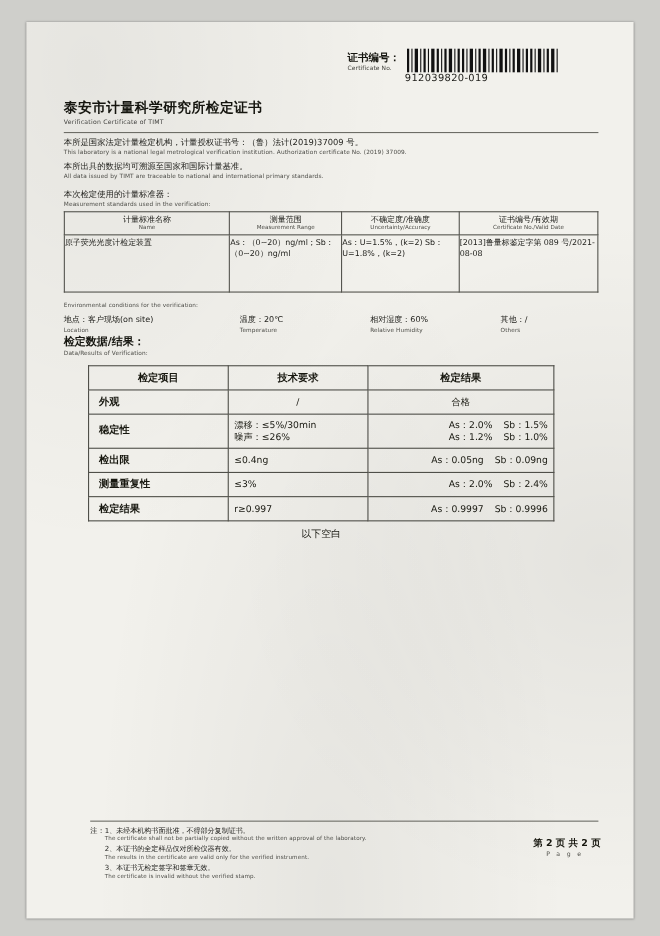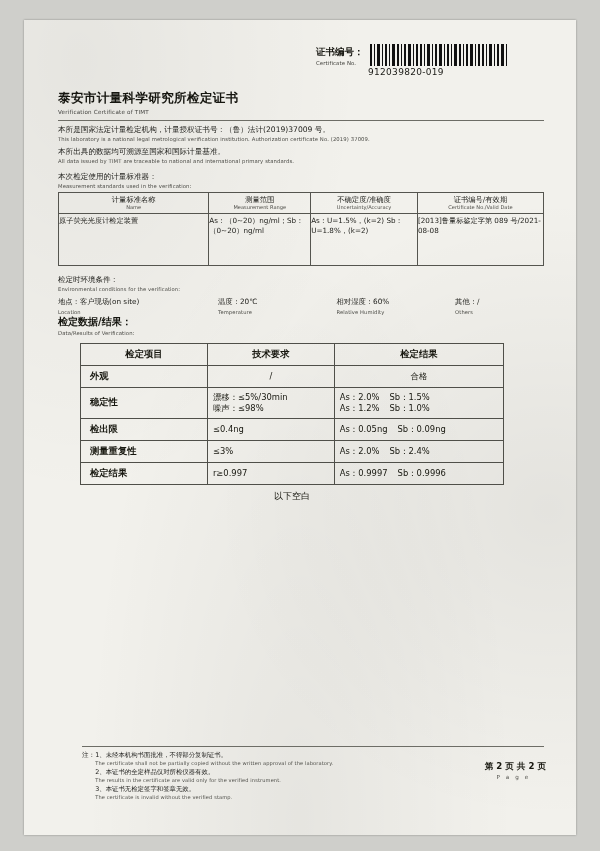--- a/index.html
+++ b/index.html
@@ -70,21 +70,21 @@
 
   .dtitle{font-size:10px;color:#15150f;font-weight:bold;}
   .dtitle-en{font-size:5.3px;color:#4b4b46;margin-top:1px;}
 
   .t2{margin-top:7px;width:424px;margin-left:22px;}
   .t2 td{border:1px solid #4f4f49;padding:4px 5px;font-size:8.6px;color:#17170f;}
   .t2 .hd{font-size:9.3px;font-weight:bold;text-align:center;}
   .t2 .item{font-size:9.3px;font-weight:bold;padding-left:9px;white-space:nowrap;}
   .t2 .ctr{text-align:center;}
   .t2 .req{font-size:8.4px;}
-  .t2 .sub{display:flex;justify-content:flex-start;}
+  .t2 .sub{display:flex;justify-content:flex-end;}
   .t2 .sub span:first-child{margin-right:10px;}
   .t2 .res{font-size:8.4px;}
 
   .blank{font-size:9px;color:#17170f;text-align:center;margin-top:5px;margin-left:22px;width:424px;}
 
   .footer{position:absolute;left:58px;top:726px;width:470px;}
   .fline{height:1px;background:#6d6d66;width:462px;}
   .notes{margin-top:4px;}
   .note{margin-bottom:2px;}
   .note .c{font-size:6.4px;color:#232320;}
@@ -198,21 +198,20 @@
       <tr style="height:52px">
         <td class="c">原子荧光光度计检定装置</td>
         <td class="c">As：（0~20）ng/ml；Sb：（0~20）ng/ml</td>
         <td class="c">As：U=1.5%，(k=2)  Sb：U=1.8%，(k=2)</td>
         <td class="c">[2013]鲁量标鉴定字第 089 号/2021-08-08</td>
       </tr>
     </tbody>
       </table>
 
     <div class="envwrap">
-      <div class="envtitle cn">检定时环境条件：</div>
       <div class="envtitle-en en">Environmental conditions for the verification:</div>
       <div class="envgrid">
         <div class="envcell" style="flex:1.35">
           <div class="l cn"><span>地点：</span><span>客户现场(on site)</span></div>
           <div class="e en">Location</div>
         </div>
         <div class="envcell" style="flex:1">
           <div class="l cn"><span>温度：</span><span>20℃</span></div>
           <div class="e en">Temperature</div>
         </div>
@@ -239,21 +238,21 @@
       </tr>
       <tr>
         <td class="item">外观</td>
         <td class="req ctr">/</td>
         <td class="res ctr">合格</td>
       </tr>
       <tr>
         <td class="item">稳定性</td>
         <td class="req">
           <div>漂移：≤5%/30min</div>
-          <div>噪声：≤98%</div>
+          <div>噪声：≤26%</div>
         </td>
         <td class="res">
           <div class="sub">
                 <span>As：2.0%</span>
                 <span>Sb：1.5%</span>
               </div>
           <div class="sub">
                 <span>As：1.2%</span>
                 <span>Sb：1.0%</span>
               </div>

